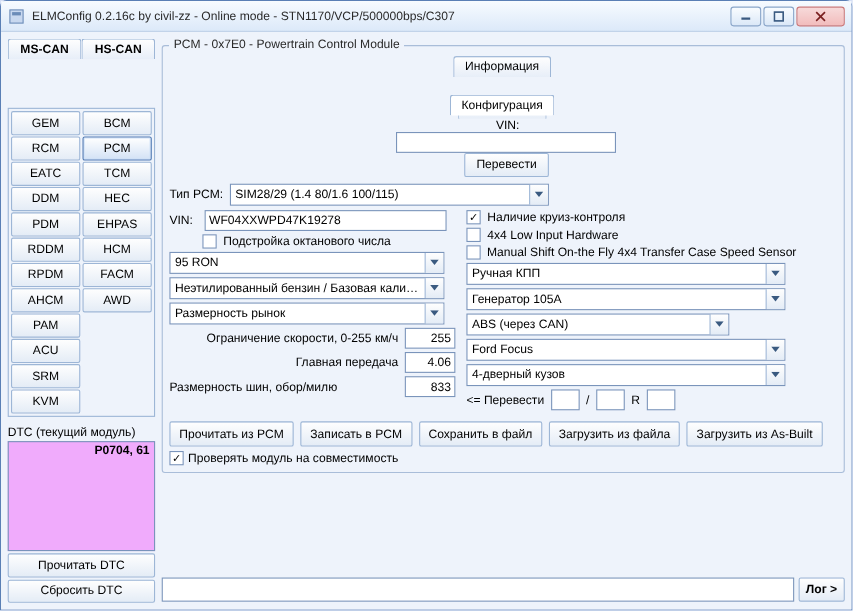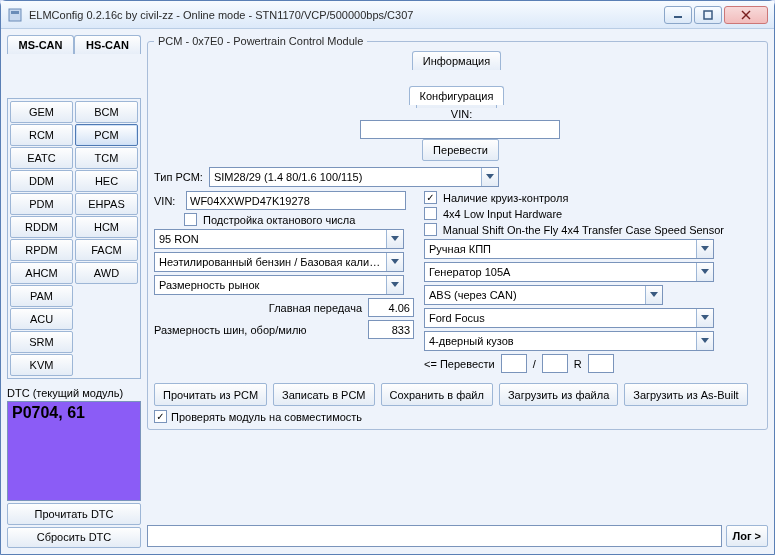--- a/index.html
+++ b/index.html
@@ -14,21 +14,21 @@
   .client { position: relative; padding: 6px; height: calc(100% - 28px); background: #eef3fb; }
   .columns { display: flex; gap: 6px; height: 100%; }
   .leftcol { width: 134px; display: flex; flex-direction: column; }
   .modtabs { display: flex; }
   .modtab { flex:1; text-align:center; padding: 3px 0; font-weight: bold; border: 1px solid #9db6d6; border-bottom: none; background: linear-gradient(#fefefe,#e7eef8); border-radius: 3px 3px 0 0; }
   .modlists { display: flex; border: 1px solid #9db6d6; background: #eef3fb; padding: 2px 2px; gap: 2px; margin-top: 44px; }
   .modcol { width: 63px; display:flex; flex-direction:column; gap: 1px; }
   .modbtn { height: 22px; border: 1px solid #9db6d6; background: linear-gradient(#fefefe,#e4ecf6); display:flex; align-items:center; justify-content:center; border-radius: 2px; }
   .modbtn.active { border: 1px solid #4f79b3; background: linear-gradient(#fff,#d3e2f5); box-shadow: 0 0 0 1px #cde0f7 inset; }
   .dtc-label { margin-top: 8px; }
-  .dtc-box { flex: 0 0 auto; margin-top: 2px; height: 100px; border: 1px solid #7a94bb; background: #8b5cf6; padding: 2px 4px; font-weight: bold; font-size: 16px; }
+  .dtc-box { flex: 0 0 auto; margin-top: 2px; height: 100px; border: 1px solid #7a94bb; background: #f0abfc; padding: 2px 4px; font-weight: bold; font-size: 11px; text-align: right; }
   .leftspacer { flex:1; }
   .bigbtn { height: 24px; border: 1px solid #9db6d6; background: linear-gradient(#fefefe,#e4ecf6); display:flex; align-items:center; justify-content:center; margin-top: 2px; border-radius:2px; }
 
   .rightcol { flex:1; display:flex; flex-direction:column; min-width:0;gap:28px; }
   fieldset.group { border: 1px solid #a9bdd9; border-radius: 3px; padding: 4px 6px 6px; margin: 0; background: #eef3fb; }
   fieldset.group > legend { padding: 0 4px; color: #2a2a2a; }
   .tabstrip { display: flex; align-items: center; gap: 0; margin-bottom: 6px; flex-direction: column; }
   .tab { padding: 3px 10px; border: 1px solid #9db6d6; border-bottom: none; background: linear-gradient(#fefefe,#e7eef8); border-radius: 3px 3px 0 0; margin-right: 2px; }
   .tab.active { background: #fff; position: relative; top: 16px; }
   .vinlabel { margin-left: 8px; }
@@ -186,20 +186,24 @@
                 </div>
               <div class="select" style="width:250px">
                   <span class="val">Размерность рынок</span>
                   <span class="dd">
                     <svg width="8" height="6">
                       <polygon points="0,0 8,0 4,5" fill="#3a5a80"></polygon>
                     </svg>
                   </span>
                 </div>
               <div class="inline" style="justify-content:flex-end">
+                <span>Ограничение скорости, 0-255 км/ч</span>
+                <input class="input numbox" value="255" style="">
+              </div>
+              <div class="inline" style="justify-content:flex-end">
                 <span>Главная передача</span>
                 <input class="input numbox" value="4.06" style="">
               </div>
               <div class="inline" style="justify-content:space-between">
                 <span>Размерность шин, обор/милю</span>
                 <input class="input numbox" value="833" style="">
               </div>
             </div>
 
             <div class="rc">

